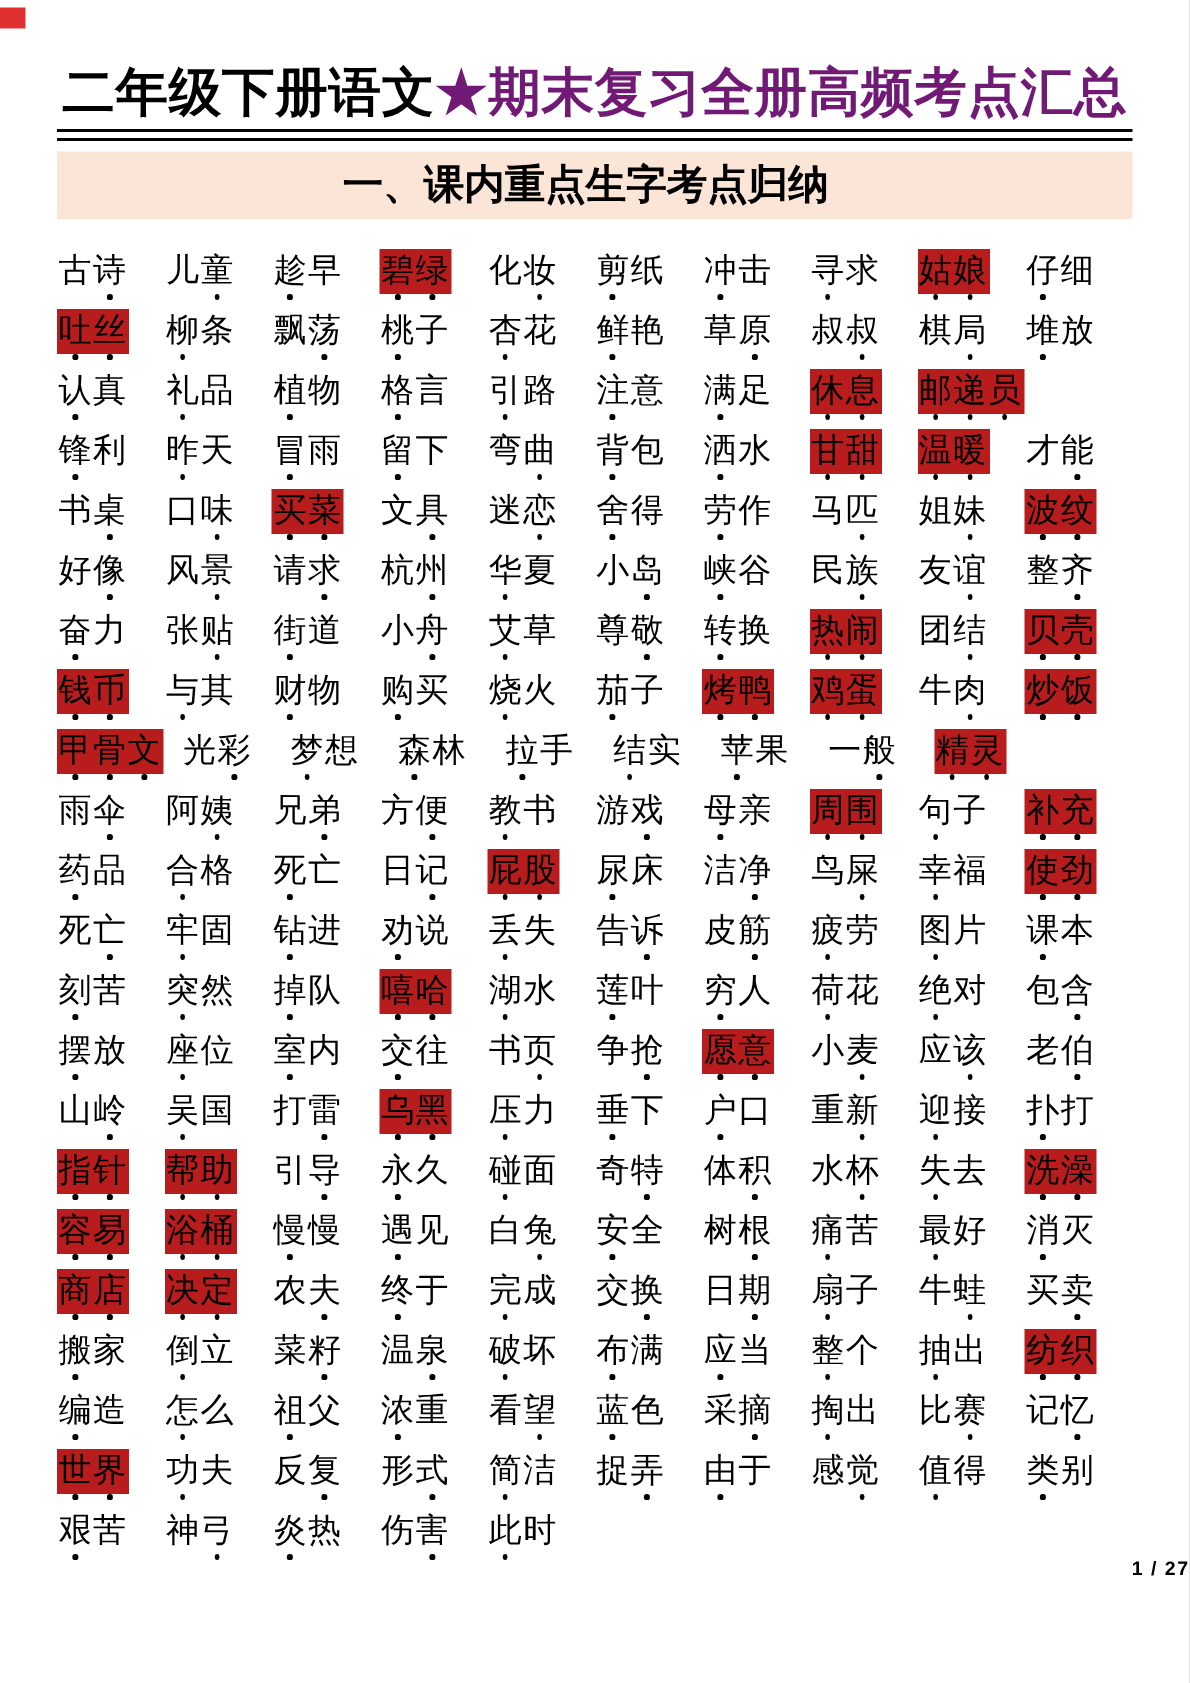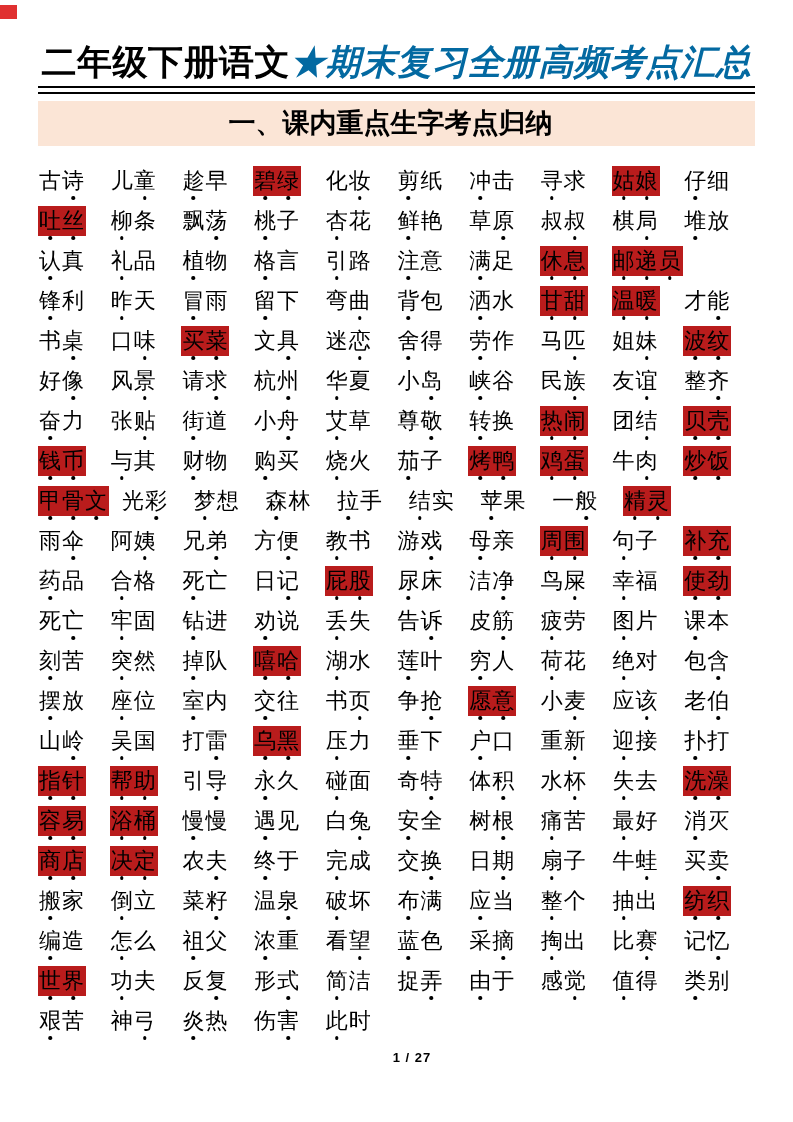--- a/index.html
+++ b/index.html
@@ -19,21 +19,21 @@
   }
   .title-line{
     margin:40px 36px 0 36px;
     text-align:center;
     font-size:35px;
     font-weight:bold;
     letter-spacing:0.5px;
     line-height:1.25;
     white-space:nowrap;
   }
-  .title-red{color:#0369a1;font-style:italic;}
+  .title-red{color:#701a75;}
   .double-rule{
     margin:2px 38px 0 38px;
     height:4px;
     border-top:2.5px solid #000;
     border-bottom:2.5px solid #000;
   }
   .section-band{
     margin:7px 38px 0 38px;
     background:#fbe5d6;
     text-align:center;
@@ -76,24 +76,24 @@
     content:'';
     position:absolute;
     left:50%;
     transform:translateX(-50%);
     bottom:-4px;
     width:3.5px;height:3.5px;
     border-radius:50%;
     background:#000;
   }
   .footer{
-    text-align:center;
+    text-align:right;
     font-weight:bold;
     font-size:13px;
-    margin-top:14px;
+    margin-top:2px;
     letter-spacing:1px;
     padding-left:31px;
   }
 </style>
 </head>
 <body>
 
 <div class="page">
 
   <div class="corner-mark"></div>

